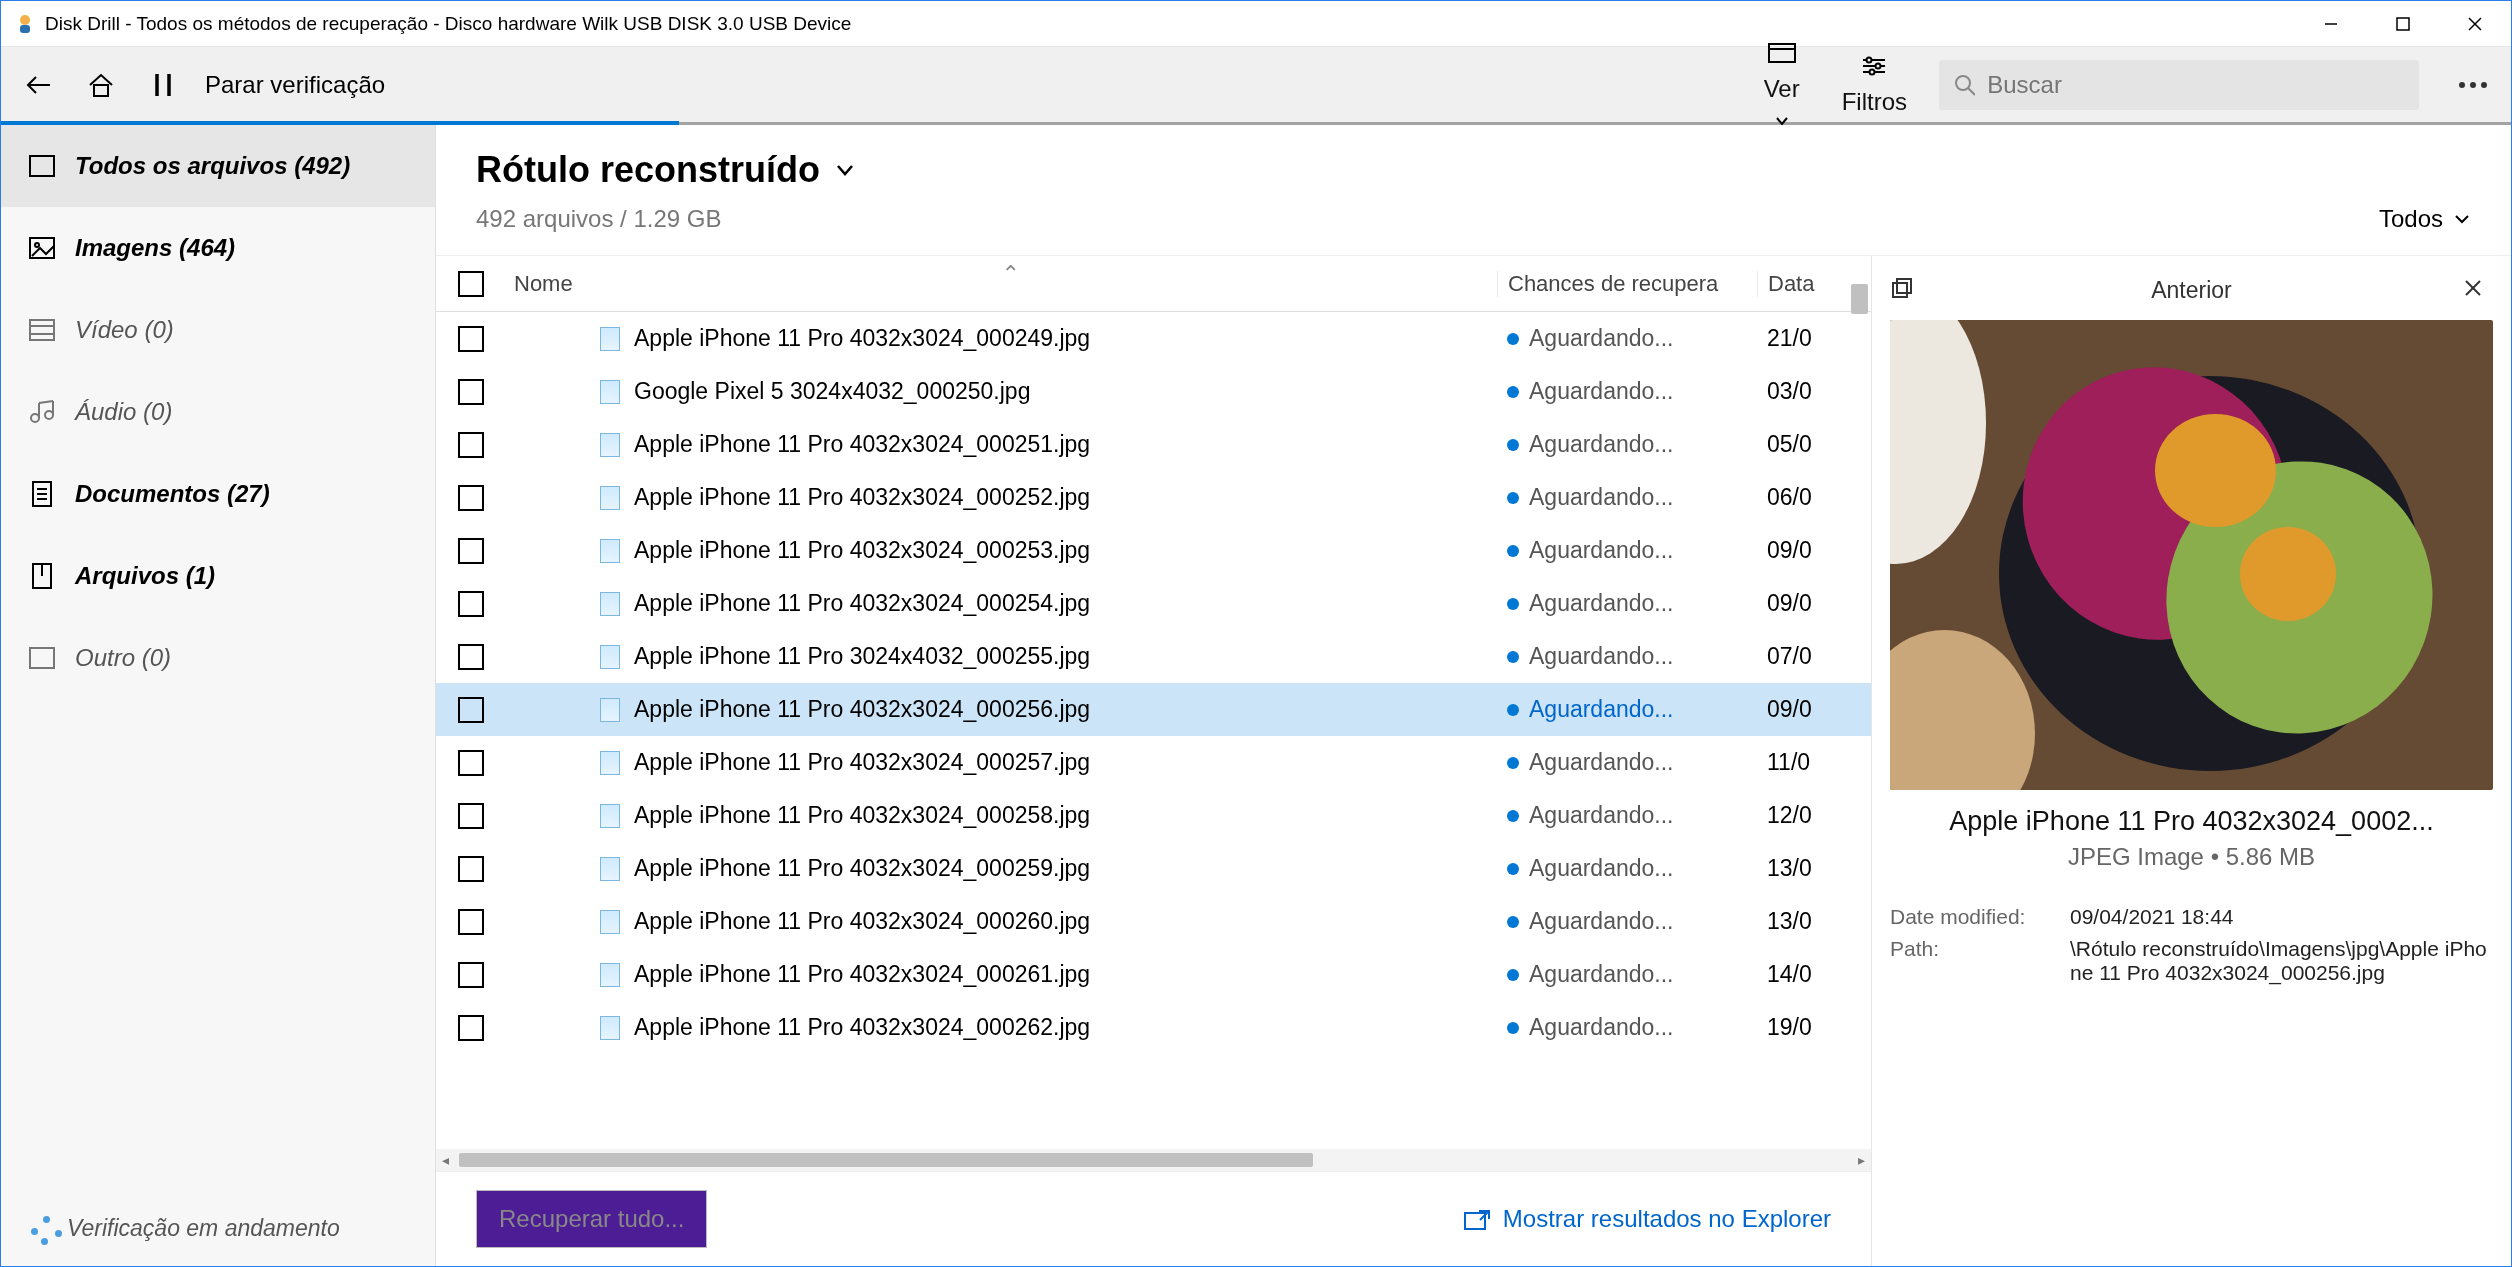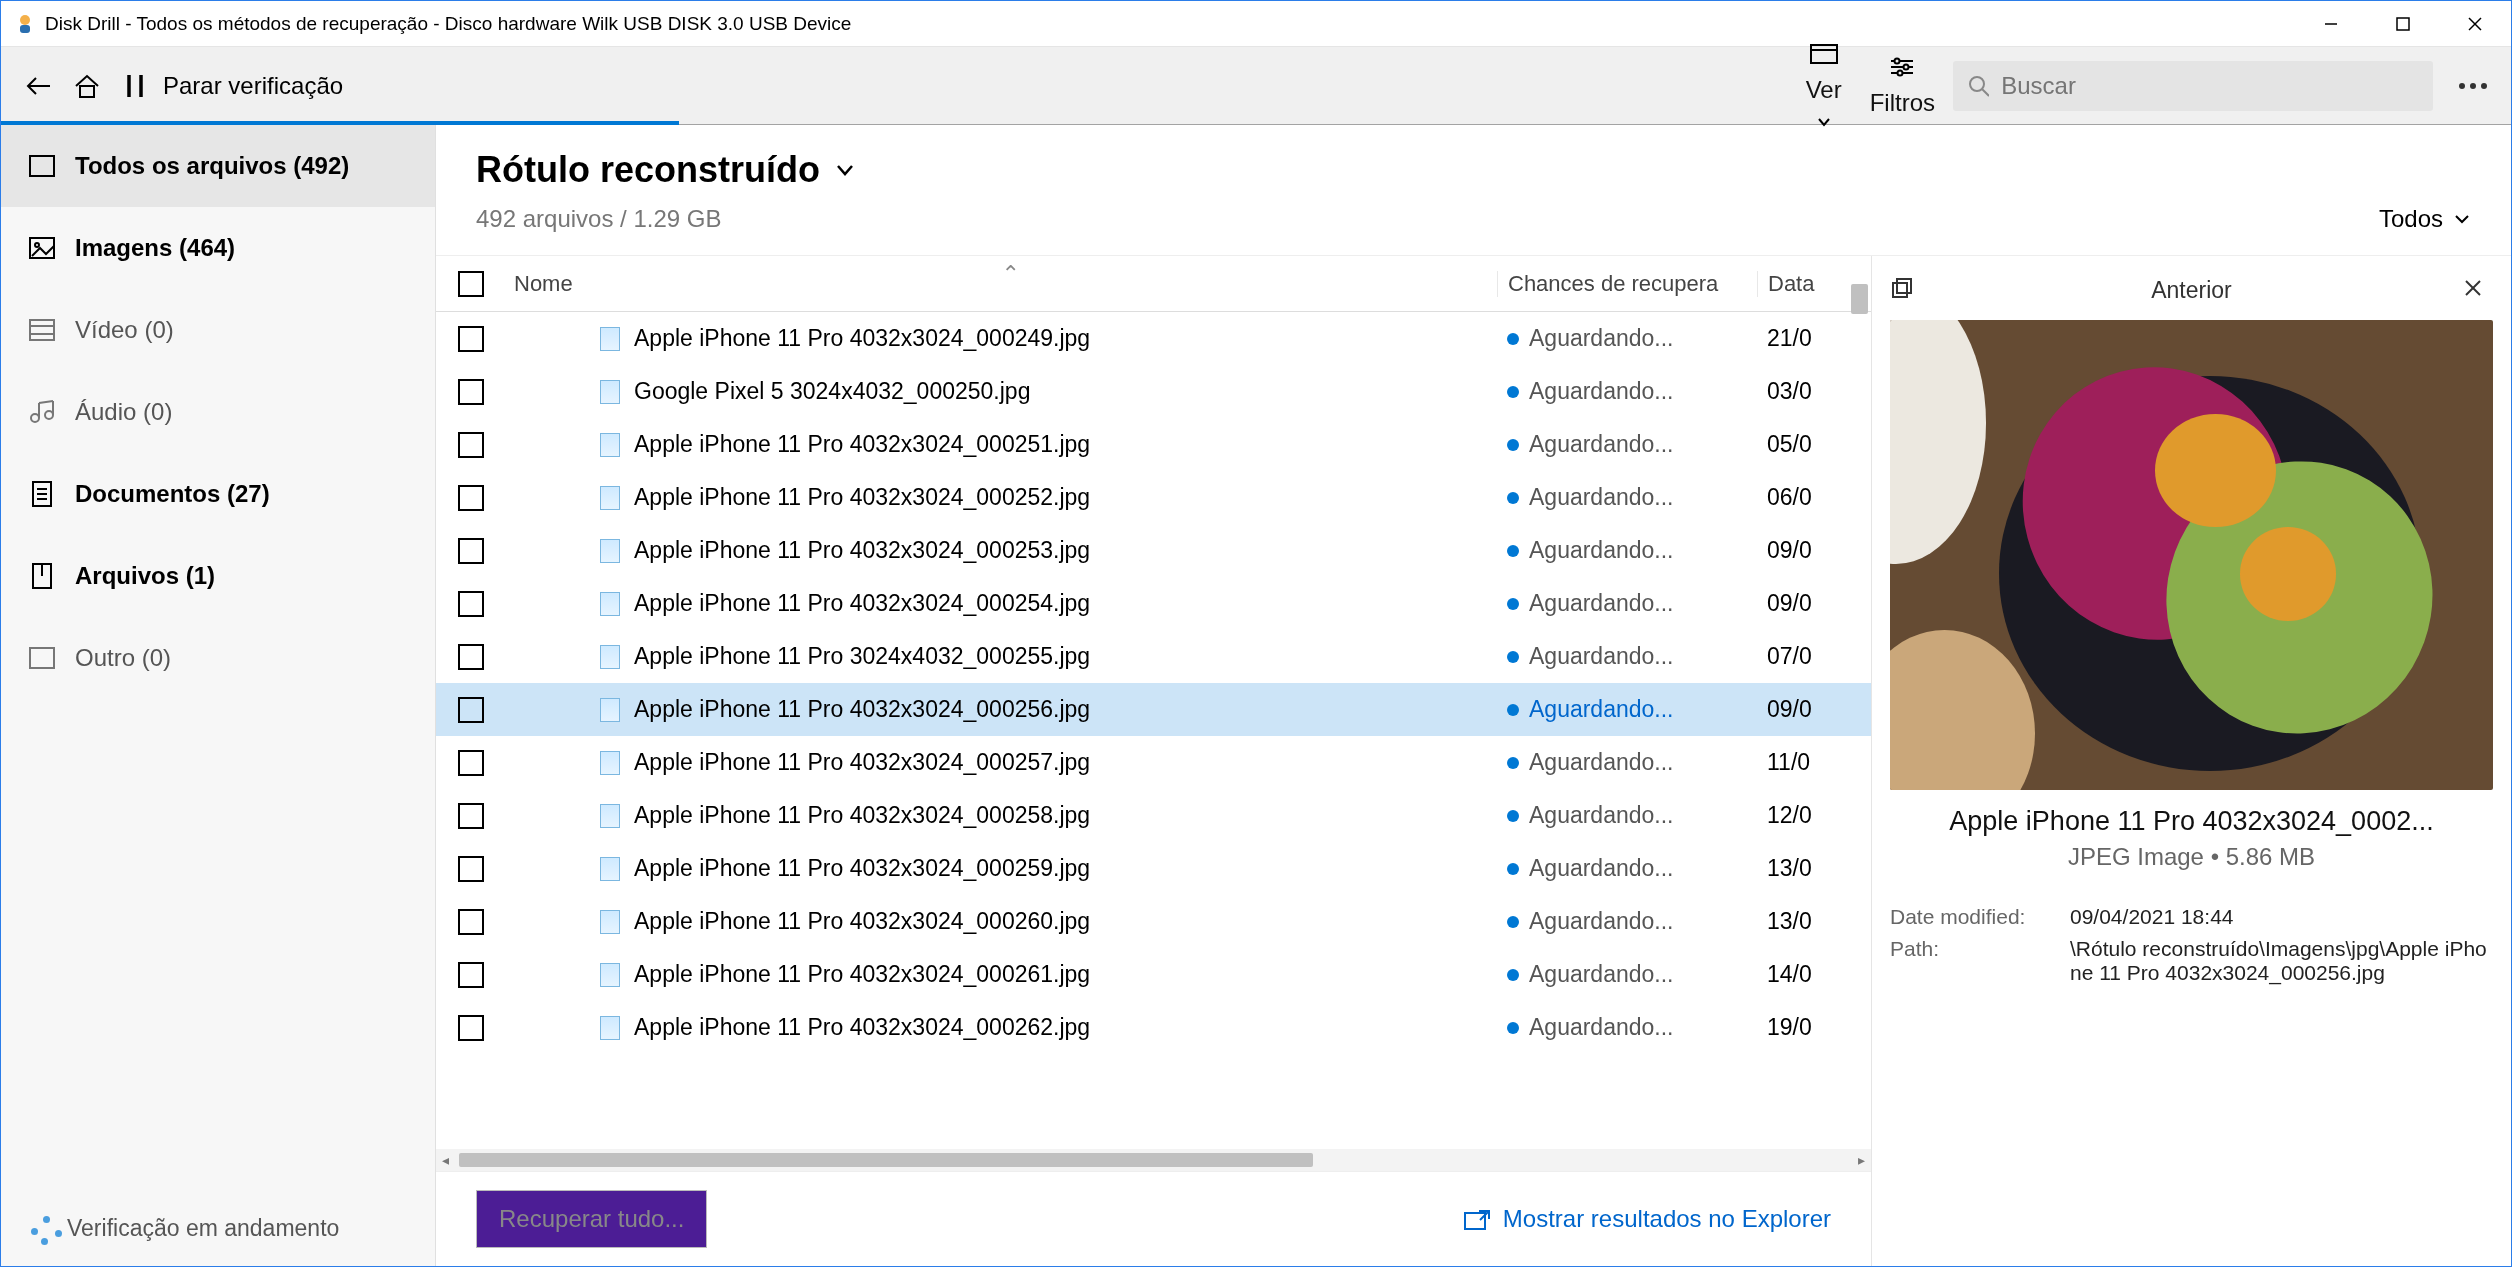--- a/index.html
+++ b/index.html
@@ -8,35 +8,35 @@
 
 
 .titlebar { display: flex; align-items: center; height: 46px; background: #fff; border-bottom: 1px solid #e5e5e5; padding: 0 0 0 12px; }
 .titlebar .app-icon { width: 24px; height: 24px; margin-right: 8px; }
 .titlebar .title { font-size: 19px; color: #000; white-space: nowrap; }
 .titlebar .spacer { flex: 1; }
 .winbtn { width: 72px; height: 46px; display: flex; align-items: center; justify-content: center; cursor: pointer; }
 .winbtn svg { stroke: #000; }
 
 
-.toolbar { display: flex; align-items: center; height: 78px; background: #f0f0f0; border-bottom: 1px solid #a3a3a3; padding: 0 18px; gap: 8px; }
+.toolbar { display: flex; align-items: center; height: 78px; background: #f0f0f0; border-bottom: 3px solid #a3a3a3; padding: 0 18px; gap: 22px; }
 .tool-icon { display: flex; align-items: center; justify-content: center; width: 40px; height: 40px; cursor: pointer; }
 .tool-text { font-size: 24px; }
 .toolbar .spacer { flex: 1; }
 .tool-group { display: flex; align-items: center; gap: 10px; cursor: pointer; font-size: 24px; color: #111; padding: 4px 10px; flex-direction: column; }
 .search-box { display: flex; align-items: center; background: #e4e4e4; border-radius: 3px; height: 50px; width: 480px; padding: 0 14px; gap: 12px; }
 .search-box input { border: none; background: transparent; outline: none; font-size: 24px; color: #555; width: 100%; }
 .overflow { margin-left: 12px; }
 .progress-accent { height: 4px; background: #0078d4; width: 27%; position: relative; margin-top: -4px; }
 
 
 .main { flex: 1; display: flex; overflow: hidden; }
 
 
-.sidebar { width: 435px; display: flex; flex-direction: column; background: #f7f7f7; border-right: 1px solid #e0e0e0; }
+.sidebar { width: 435px; display: flex; flex-direction: column; background: #f7f7f7; border-right: 1px solid #e0e0e0; font-style: italic; }
 .side-item { display: flex; align-items: center; gap: 18px; padding: 0 26px; height: 82px; cursor: pointer; font-size: 24px; color: #555; }
 .side-item.selected { background: #e6e6e6; font-weight: 600; color: #000; }
 .side-item.bold { font-weight: 600; color: #000; }
 .side-item .side-icon { width: 30px; display: flex; justify-content: center; }
 .sidebar .status { margin-top: auto; display: flex; align-items: center; padding: 18px 26px 18px 26px; color: #555; font-size: 23px; }
 .sidebar .status .sp { width: 40px; height: 40px; position: relative; }
 .sidebar .status .sp span { position: absolute; width: 7px; height: 7px; background: #0078d4; border-radius: 50%; opacity: .7; }
 .sidebar .status .sp span:nth-child(1){top:8px;left:16px}
 .sidebar .status .sp span:nth-child(2){top:20px;left:4px}
 .sidebar .status .sp span:nth-child(3){top:30px;left:14px}

